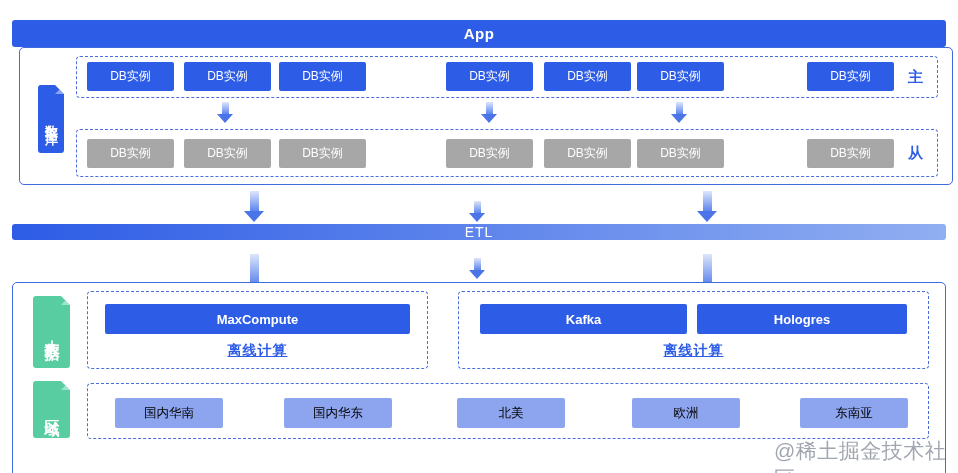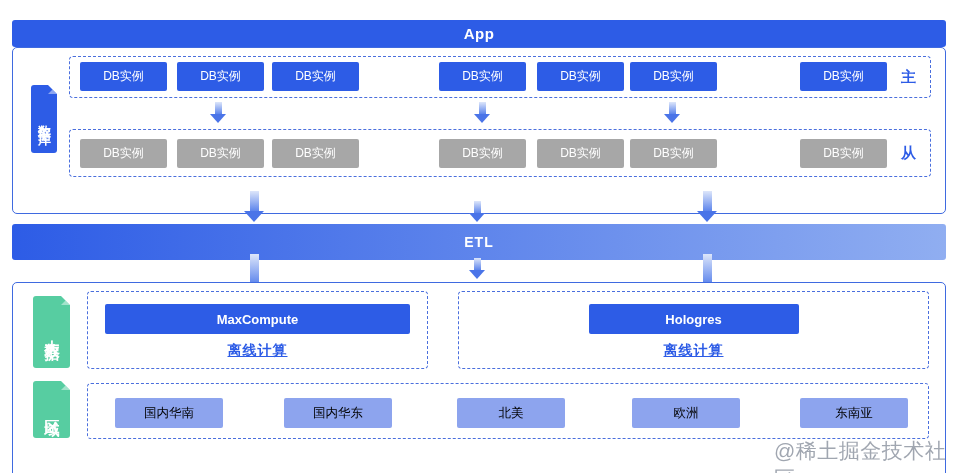--- a/index.html
+++ b/index.html
@@ -7,25 +7,25 @@
     --gray-box:#a7a7a7; --green:#57cda1; --region:#8da4ee;
     --caption:#2d5ce6; --etl-end:#90aef1; --watermark:#9097a3;
   }
   *{margin:0;padding:0;box-sizing:border-box;}
   body{background:#f4f4f4;font-family:"Liberation Sans","DejaVu Sans",sans-serif;}
   .canvas{position:relative;width:958px;height:473px;background:#ffffff;overflow:hidden;}
 
   .bar{position:absolute;left:12px;width:934px;display:flex;align-items:center;justify-content:center;
        color:#fff;border-radius:3px;}
   .app-bar{top:20px;height:27px;background:var(--primary);font-size:15px;font-weight:bold;letter-spacing:.5px;}
-  .etl-bar{top:224px;height:36px;background:linear-gradient(90deg,var(--primary) 0%,var(--etl-end) 100%);
-           font-size:14px;font-weight:bold;letter-spacing:1px;}
+  .etl-bar{top:224px;height:16px;background:linear-gradient(90deg,var(--primary) 0%,var(--etl-end) 100%);
+           font-size:14px;font-weight:normal;letter-spacing:1px;}
 
   .section{position:absolute;left:12px;width:934px;border:1.5px solid var(--border-blue);border-radius:5px;background:#fff;}
-  .db-section{top:47px;height:167px;}
+  .db-section{top:47px;height:138px;margin-left:7px;}
   .lower-section{top:282px;height:200px;}
 
   .dashed{position:absolute;border:1.5px dashed var(--dash-blue);border-radius:4px;}
 
   .tag-label{position:absolute;display:flex;align-items:center;justify-content:center;color:#fff;
              border-radius:3px;clip-path:polygon(0 0,calc(100% - 9px) 0,100% 9px,100% 100%,0 100%);}
   .tag-label::after{content:'';position:absolute;top:0;right:0;width:0;height:0;
              border-left:9px solid transparent;border-bottom:9px solid rgba(255,255,255,0.45);}
   .tag-label .vtxt{writing-mode:vertical-rl;text-orientation:upright;letter-spacing:3px;font-weight:600;}
   .lbl-db{left:18px;top:37px;width:26px;height:68px;background:var(--primary);font-size:13px;}
@@ -157,20 +157,21 @@
 
     <div class="dashed compute-dashed offline-dashed">
       <div class="compute-row">
         <div class="compute-box box-maxcompute">MaxCompute</div>
       </div>
       <div class="compute-caption">离线计算</div>
     </div>
 
     <div class="dashed compute-dashed realtime-dashed">
       <div class="compute-row">
+        <div class="compute-box box-kafka">Kafka</div>
         <div class="compute-box box-hologres">Hologres</div>
       </div>
       <div class="compute-caption">离线计算</div>
     </div>
 
     <div class="tag-label lbl-region">
       <span class="vtxt">区域</span>
     </div>
 
     <div class="dashed region-dashed">

